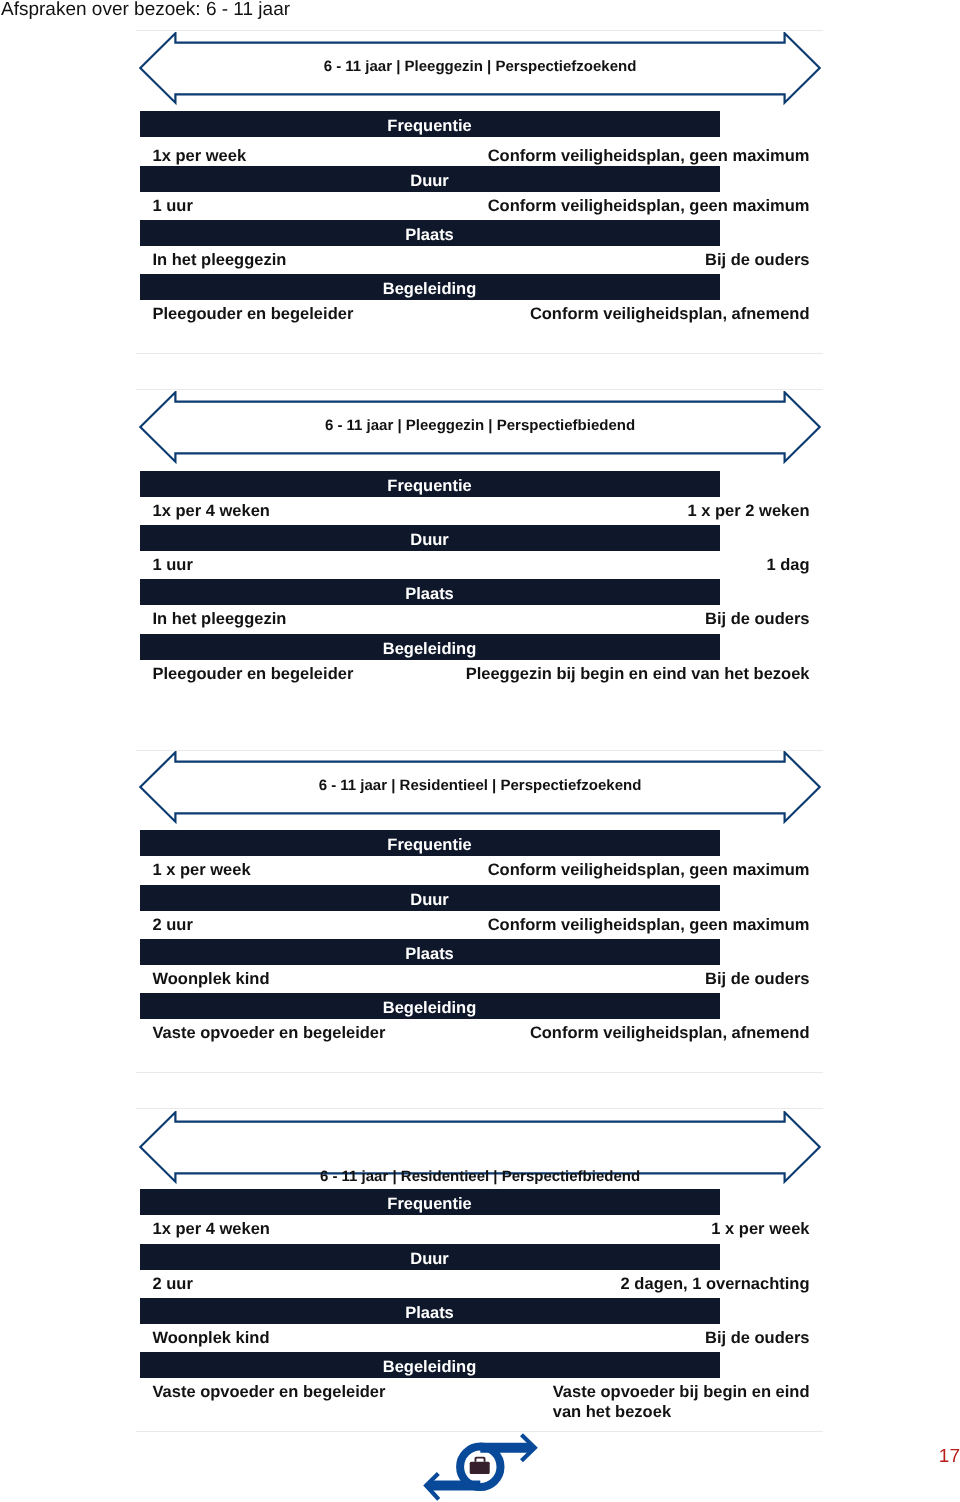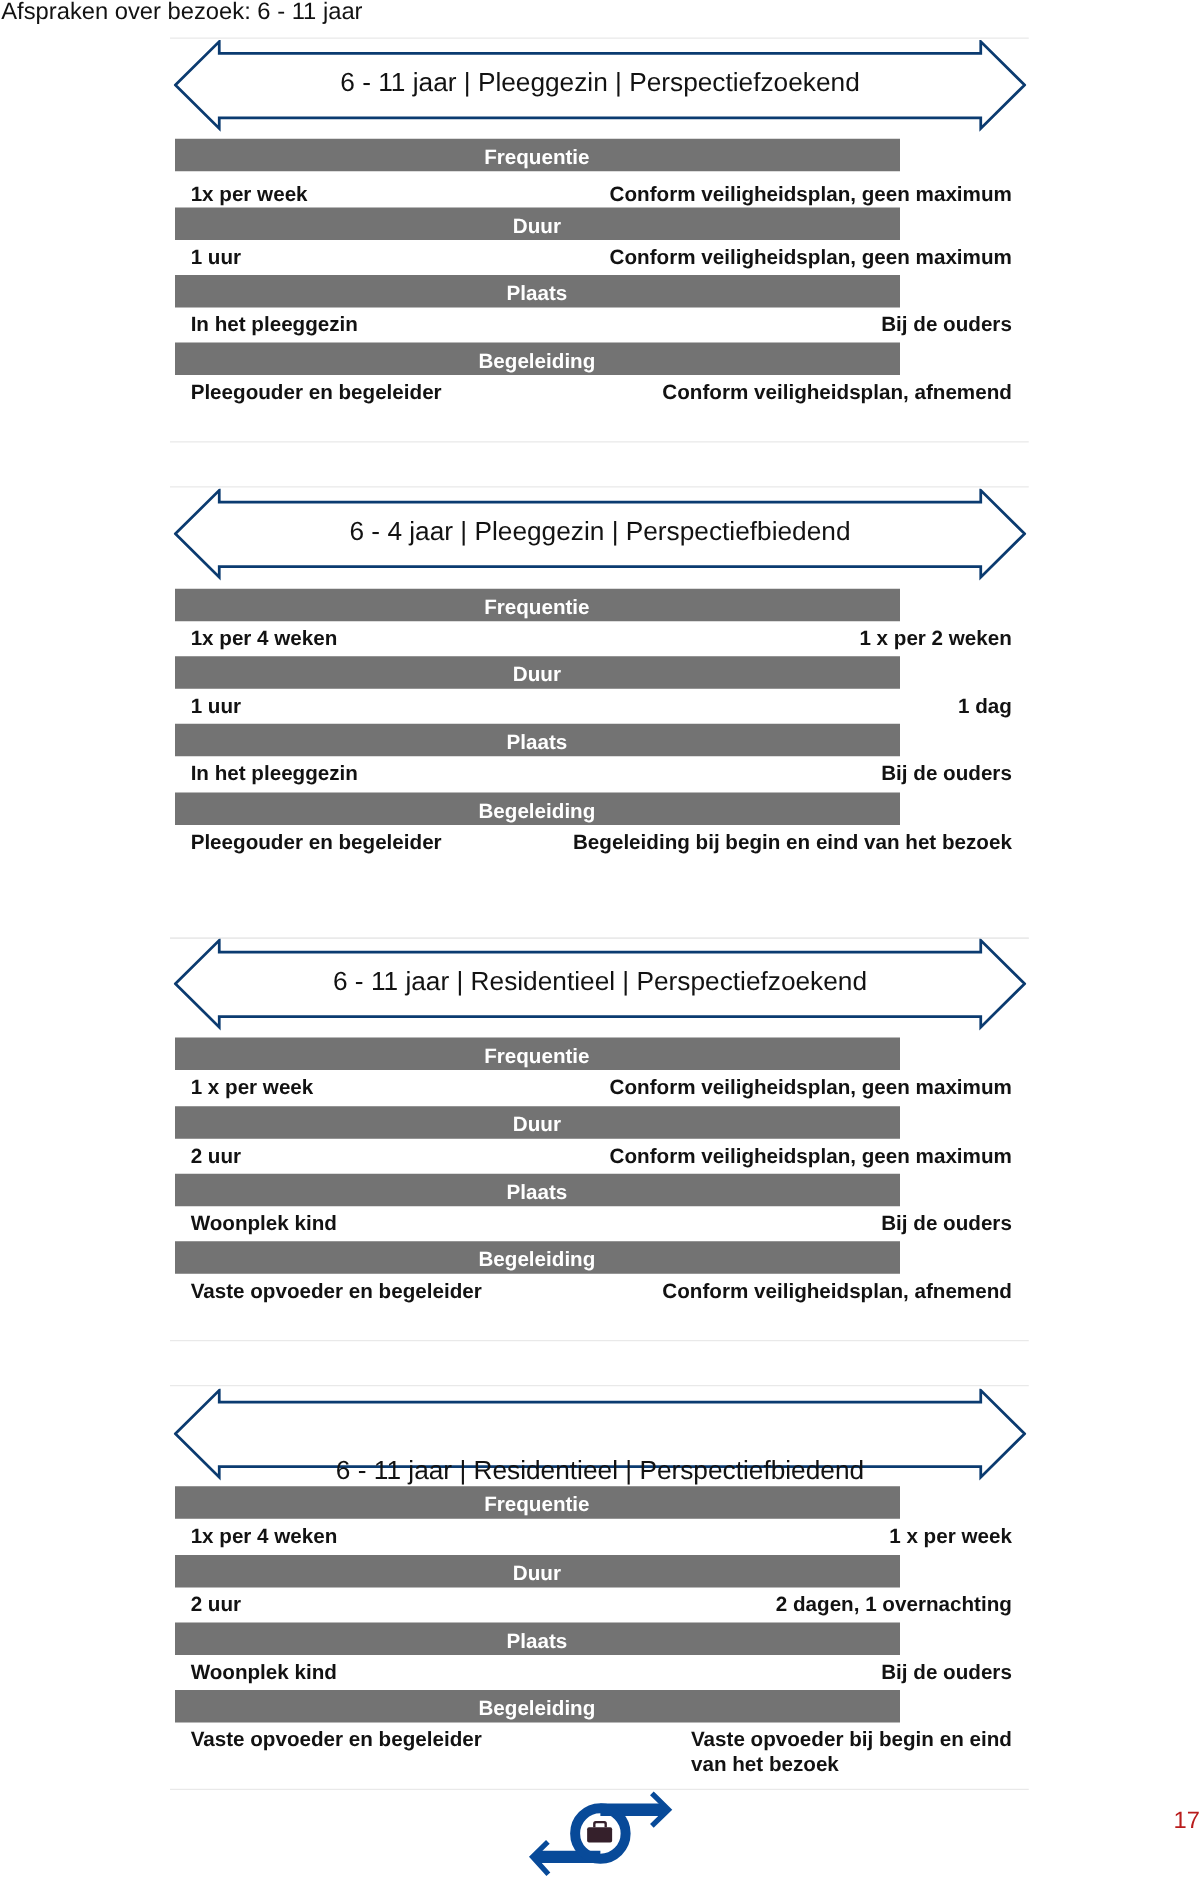--- a/index.html
+++ b/index.html
@@ -7,22 +7,22 @@
     width:960px;height:1502px;background:#ffffff;position:relative;overflow:hidden;
     font-family:"Liberation Sans",sans-serif;color:#121212;
     -webkit-font-smoothing:antialiased;
     text-rendering:geometricPrecision;
   }
   .page-header{position:absolute;left:1px;top:-1px;font-size:19px;line-height:21px;font-weight:400;color:#121212;}
   .section{position:absolute;left:0;width:960px;}
   .sep{position:absolute;left:136px;width:687px;height:1px;background:#e9e9e9;}
   .arrow-wrap{position:absolute;left:139px;width:682px;}
   .arrow-svg{display:block;}
-  .arrow-title{position:absolute;left:0;width:682px;text-align:center;font-size:21px;line-height:19px;font-weight:400;color:#121212;}
-  .band{position:absolute;left:139.5px;width:580px;height:26px;background:#737373;}
+  .arrow-title{position:absolute;left:0;width:682px;text-align:center;font-size:15px;line-height:19px;font-weight:700;color:#121212;}
+  .band{position:absolute;left:139.5px;width:580px;height:26px;background:#0f172a;}
   .band-label{position:absolute;left:0;top:6px;width:100%;text-align:center;color:#ffffff;font-weight:700;font-size:16.5px;line-height:18px;}
   .row{position:absolute;left:139.5px;width:681.5px;height:27px;}
   .row .left{position:absolute;left:13px;top:0;font-size:16.5px;line-height:20.3px;font-weight:700;color:#121212;white-space:nowrap;}
   .row .right{position:absolute;right:11.5px;top:0;font-size:16.5px;line-height:20.3px;font-weight:700;color:#121212;white-space:nowrap;}
   .pagenum{position:absolute;right:0px;top:1446px;font-size:19px;line-height:21px;color:#b91c1c;}
   .logo{position:absolute;left:420px;top:1432px;}
 </style>
 </head>
 <body>
 
@@ -66,21 +66,21 @@
         <div class="right">Conform veiligheidsplan, afnemend</div>
       </div>
     </div>
     <div class="section">
       <div class="sep" style="top: 388.9px;"></div>
       <div class="sep" style="top: 749.6px;"></div>
       <div class="arrow-wrap" style="top: 391px;">
         <svg class="arrow-svg" width="682" height="74" viewBox="0 0 682 74" xmlns="http://www.w3.org/2000/svg">
           <path d="M 1.3 36 L 36.4 1.3 L 36.4 10.6 L 645.6 10.6 L 645.6 1.3 L 680.7 36 L 645.6 70.7 L 645.6 62.3 L 36.4 62.3 L 36.4 70.7 Z" fill="#ffffff" stroke="#0B3B70" stroke-width="2.2" stroke-linejoin="miter"></path>
         </svg>
-        <div class="arrow-title" style="top: 25px;">6 - 4 jaar | Pleeggezin | Perspectiefbiedend</div>
+        <div class="arrow-title" style="top: 25px;">6 - 11 jaar | Pleeggezin | Perspectiefbiedend</div>
       </div>
       <div class="band" style="top: 470.8px;">
         <div class="band-label">Frequentie</div>
       </div>
       <div class="row" style="top: 500.8px;">
         <div class="left">1x per 4 weken</div>
         <div class="right">1 x per 2 weken</div>
       </div>
       <div class="band" style="top: 525.1px;">
         <div class="band-label">Duur</div>
@@ -94,21 +94,21 @@
       </div>
       <div class="row" style="top: 609.4px;">
         <div class="left">In het pleeggezin</div>
         <div class="right">Bij de ouders</div>
       </div>
       <div class="band" style="top: 633.7px;">
         <div class="band-label">Begeleiding</div>
       </div>
       <div class="row" style="top: 663.7px;">
         <div class="left">Pleegouder en begeleider</div>
-        <div class="right">Begeleiding bij begin en eind van het bezoek</div>
+        <div class="right">Pleeggezin bij begin en eind van het bezoek</div>
       </div>
     </div>
     <div class="section">
       <div class="sep" style="top: 749.6px;"></div>
       <div class="sep" style="top: 1072.3px;"></div>
       <div class="arrow-wrap" style="top: 750.5px;">
         <svg class="arrow-svg" width="682" height="74" viewBox="0 0 682 74" xmlns="http://www.w3.org/2000/svg">
           <path d="M 1.3 36 L 36.4 1.3 L 36.4 10.6 L 645.6 10.6 L 645.6 1.3 L 680.7 36 L 645.6 70.7 L 645.6 62.3 L 36.4 62.3 L 36.4 70.7 Z" fill="#ffffff" stroke="#0B3B70" stroke-width="2.2" stroke-linejoin="miter"></path>
         </svg>
         <div class="arrow-title" style="top: 25px;">6 - 11 jaar | Residentieel | Perspectiefzoekend</div>

